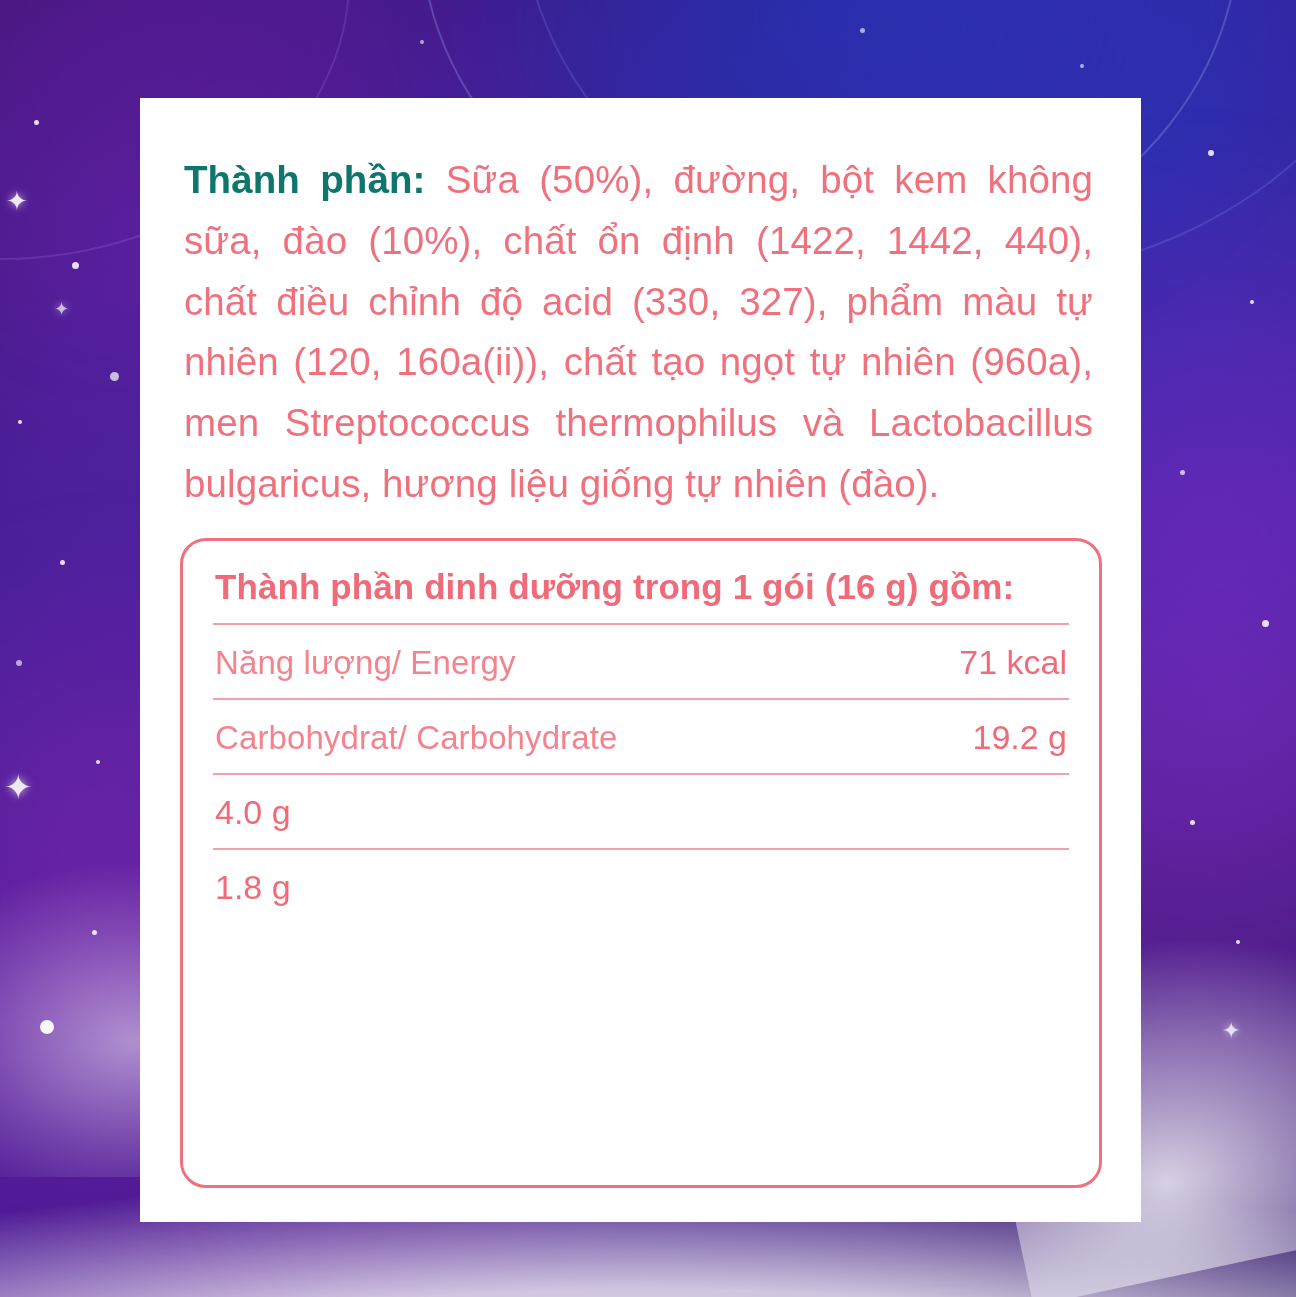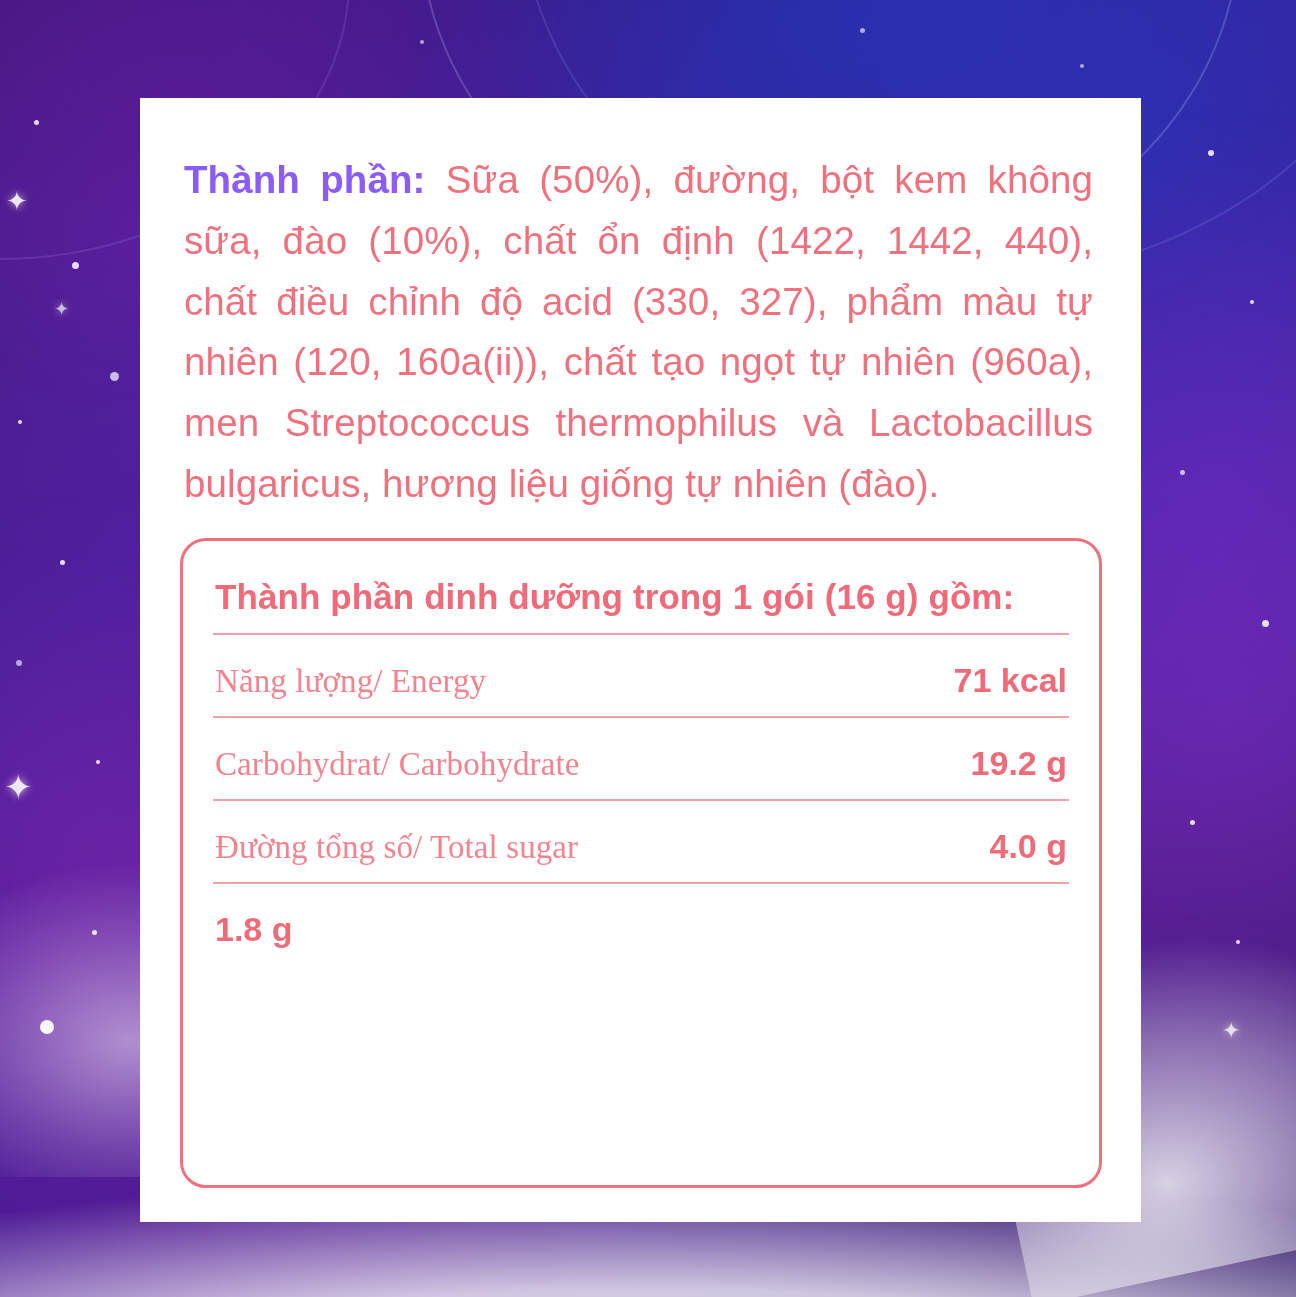--- a/index.html
+++ b/index.html
@@ -114,32 +114,32 @@
     padding: 52px 48px 0 44px;
     color: #f0717e;
     font-size: 38.5px;
     line-height: 1.58;
     text-align: justify;
     text-justify: inter-word;
     letter-spacing: 0.1px;
   }
   .ingredients b {
     font-weight: 700;
-    color: #8b5cf6;
+    color: #0f766e;
   }
 
   .nutri-box {
     position: absolute;
     left: 40px;
     top: 440px;
     width: 922px;
     height: 650px;
     border: 3.5px solid #f0717e;
     border-radius: 26px;
-    padding: 30px 30px 10px 30px;
+    padding: 20px 30px 10px 30px;
   }
 
   .nutri-title {
     color: #ef6b79;
     font-weight: 700;
     font-size: 35px;
     padding: 6px 2px 16px 2px;
     border-bottom: 2.5px solid #f4a0a9;
     letter-spacing: 0.1px;
   }
@@ -151,28 +151,26 @@
     padding: 18px 2px 16px 2px;
     border-bottom: 2.5px solid #f4a0a9;
   }
   .nutri-row:last-child { border-bottom: none; }
 
   .nutri-label {
     color: #f3848f;
     font-size: 33px;
     font-weight: 400;
     letter-spacing: 0.1px;
-    font-family: Liberation Serif, serif;
   }
   .nutri-value {
     color: #ef6b79;
     font-size: 34px;
-    font-weight: 700;
+    font-weight: 400;
     white-space: nowrap;
-    margin-top: 8px;
   }
 </style>
 </head>
 <body>
 
 <div class="canvas">
 
   <div class="nebula n1"></div>
   <div class="nebula n2"></div>
   <div class="nebula n3"></div>
@@ -227,21 +225,20 @@
         <span class="nutri-value">71 kcal</span>
       </div>
 
 
       <div class="nutri-row">
         <span class="nutri-label">Carbohydrat/ Carbohydrate</span>
         <span class="nutri-value">19.2 g</span>
       </div>
 
       <div class="nutri-row">
-        <span class="nutri-label">Đường tổng số/ Total sugar</span>
         <span class="nutri-value">4.0 g</span>
       </div>
 
       <div class="nutri-row">
         <span class="nutri-value">1.8 g</span>
       </div>
 
     </div>
   </div>
 </div>

